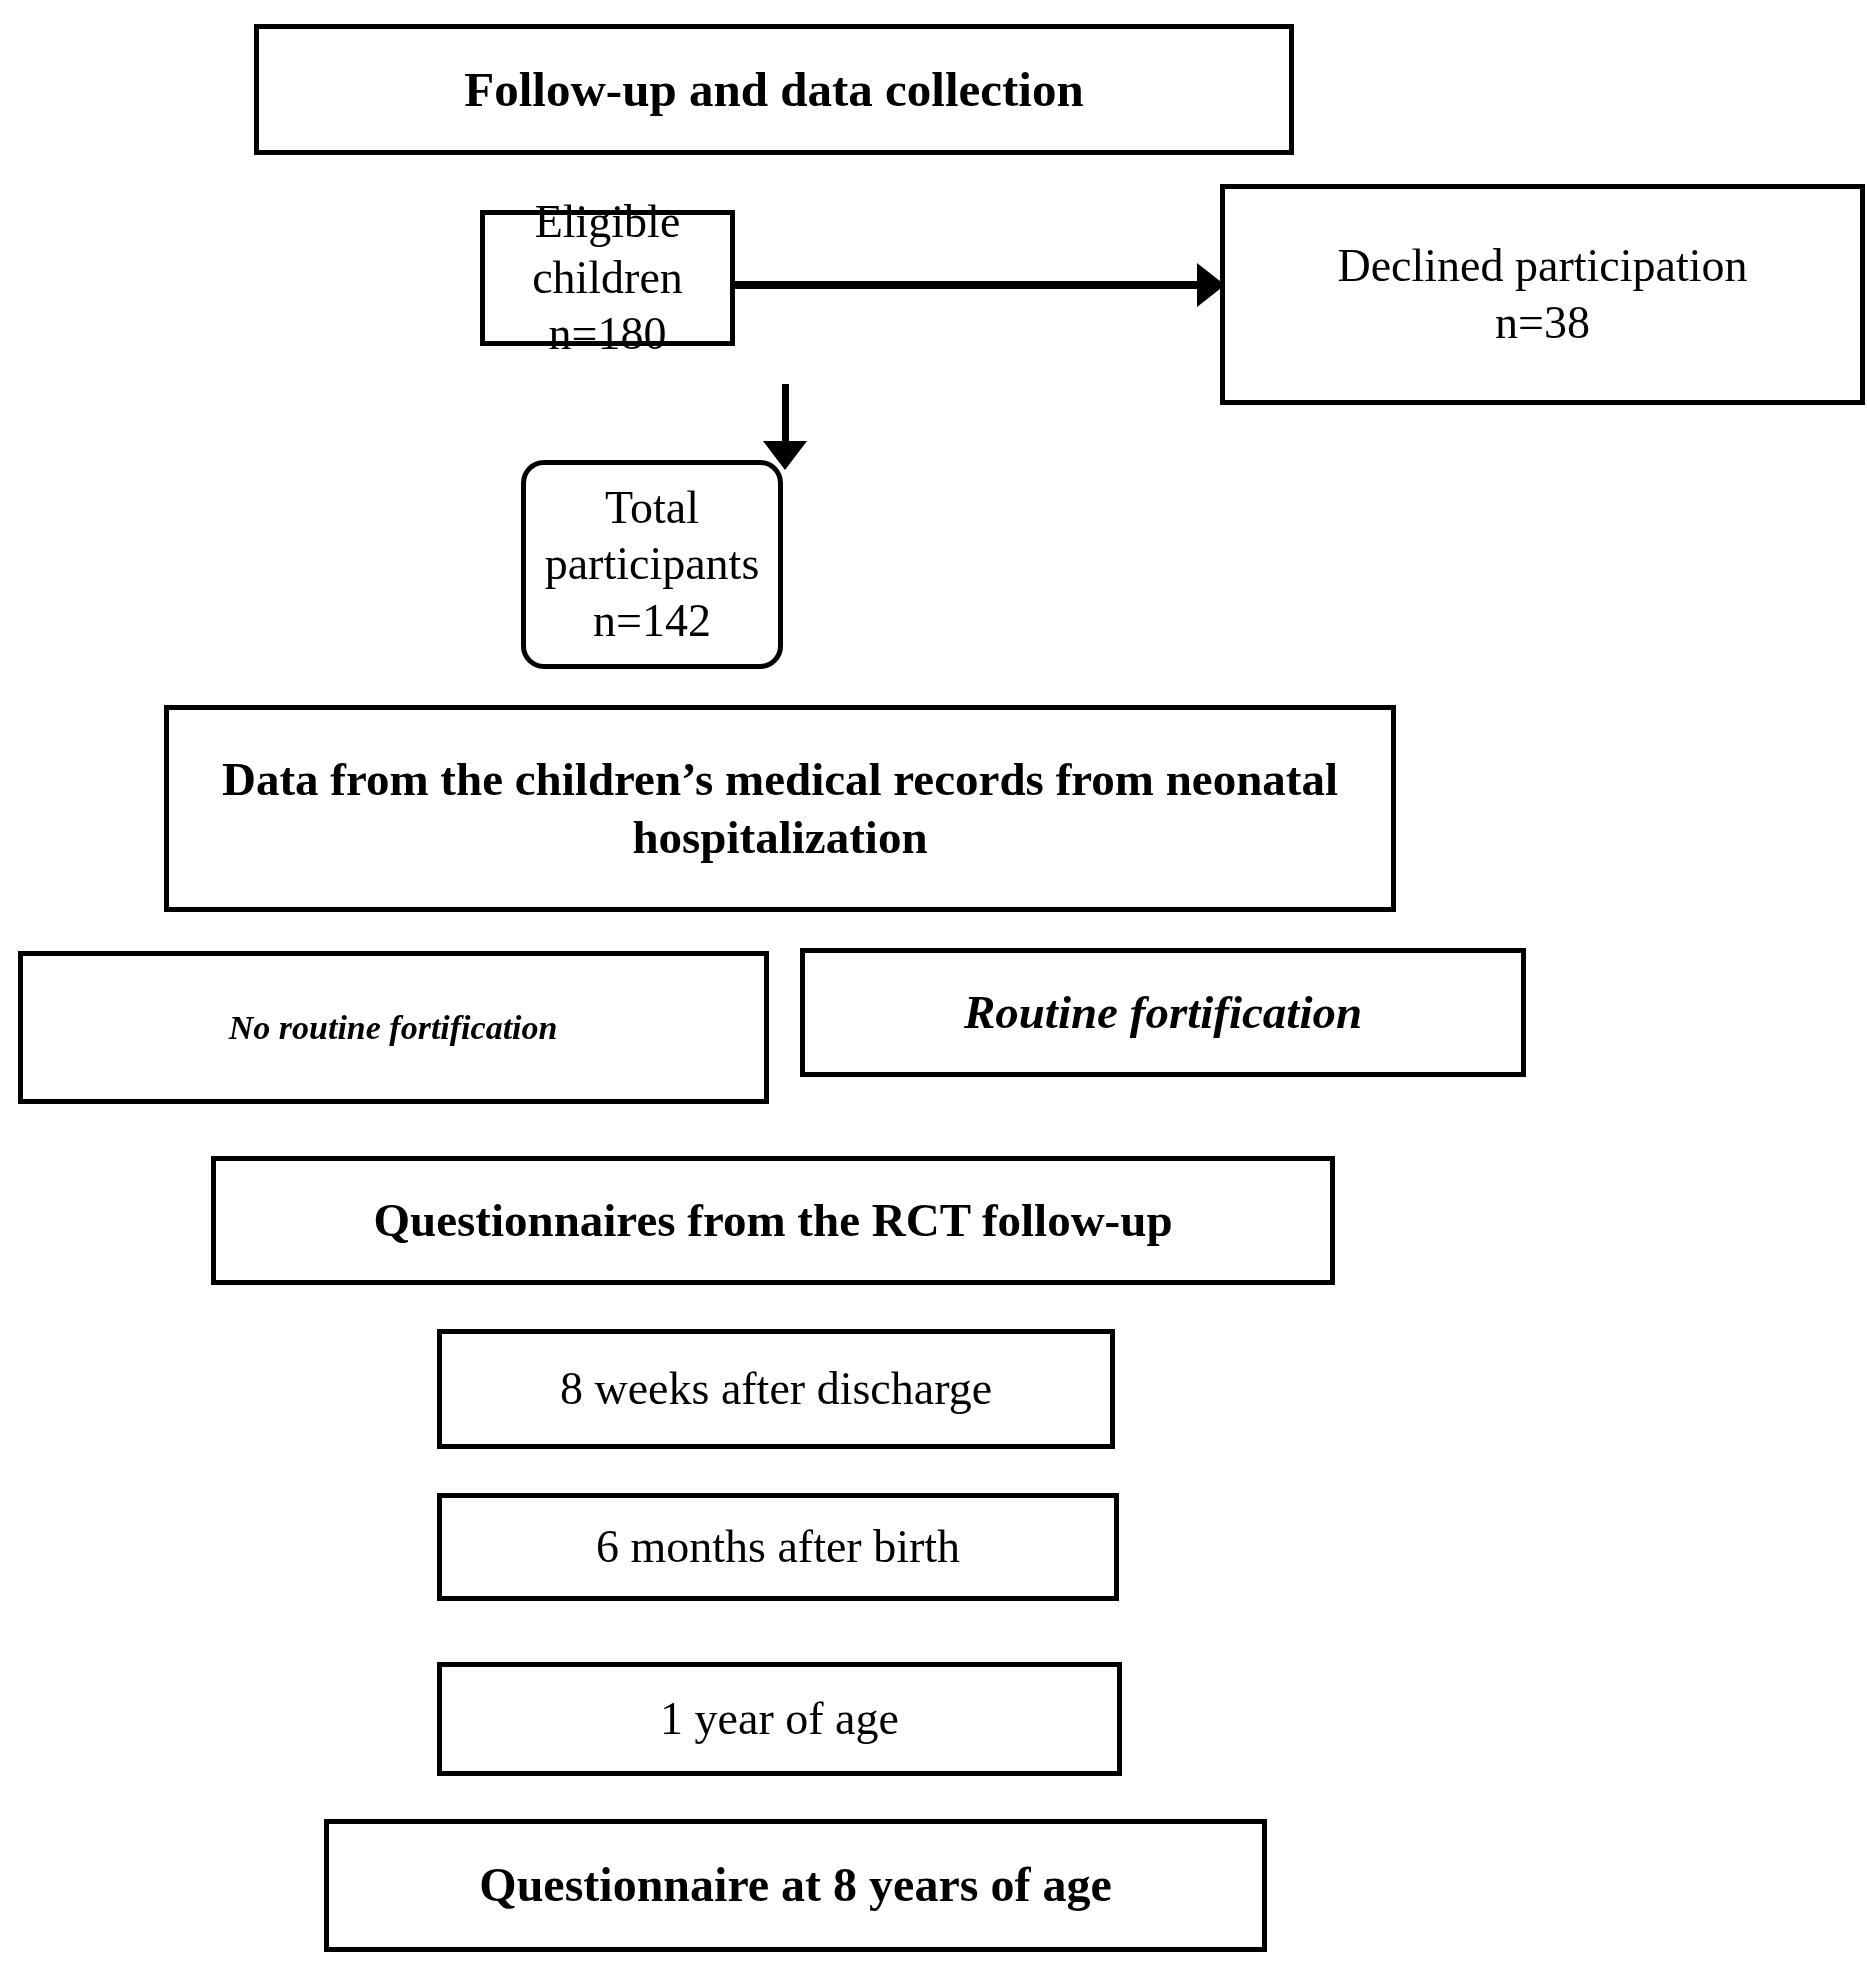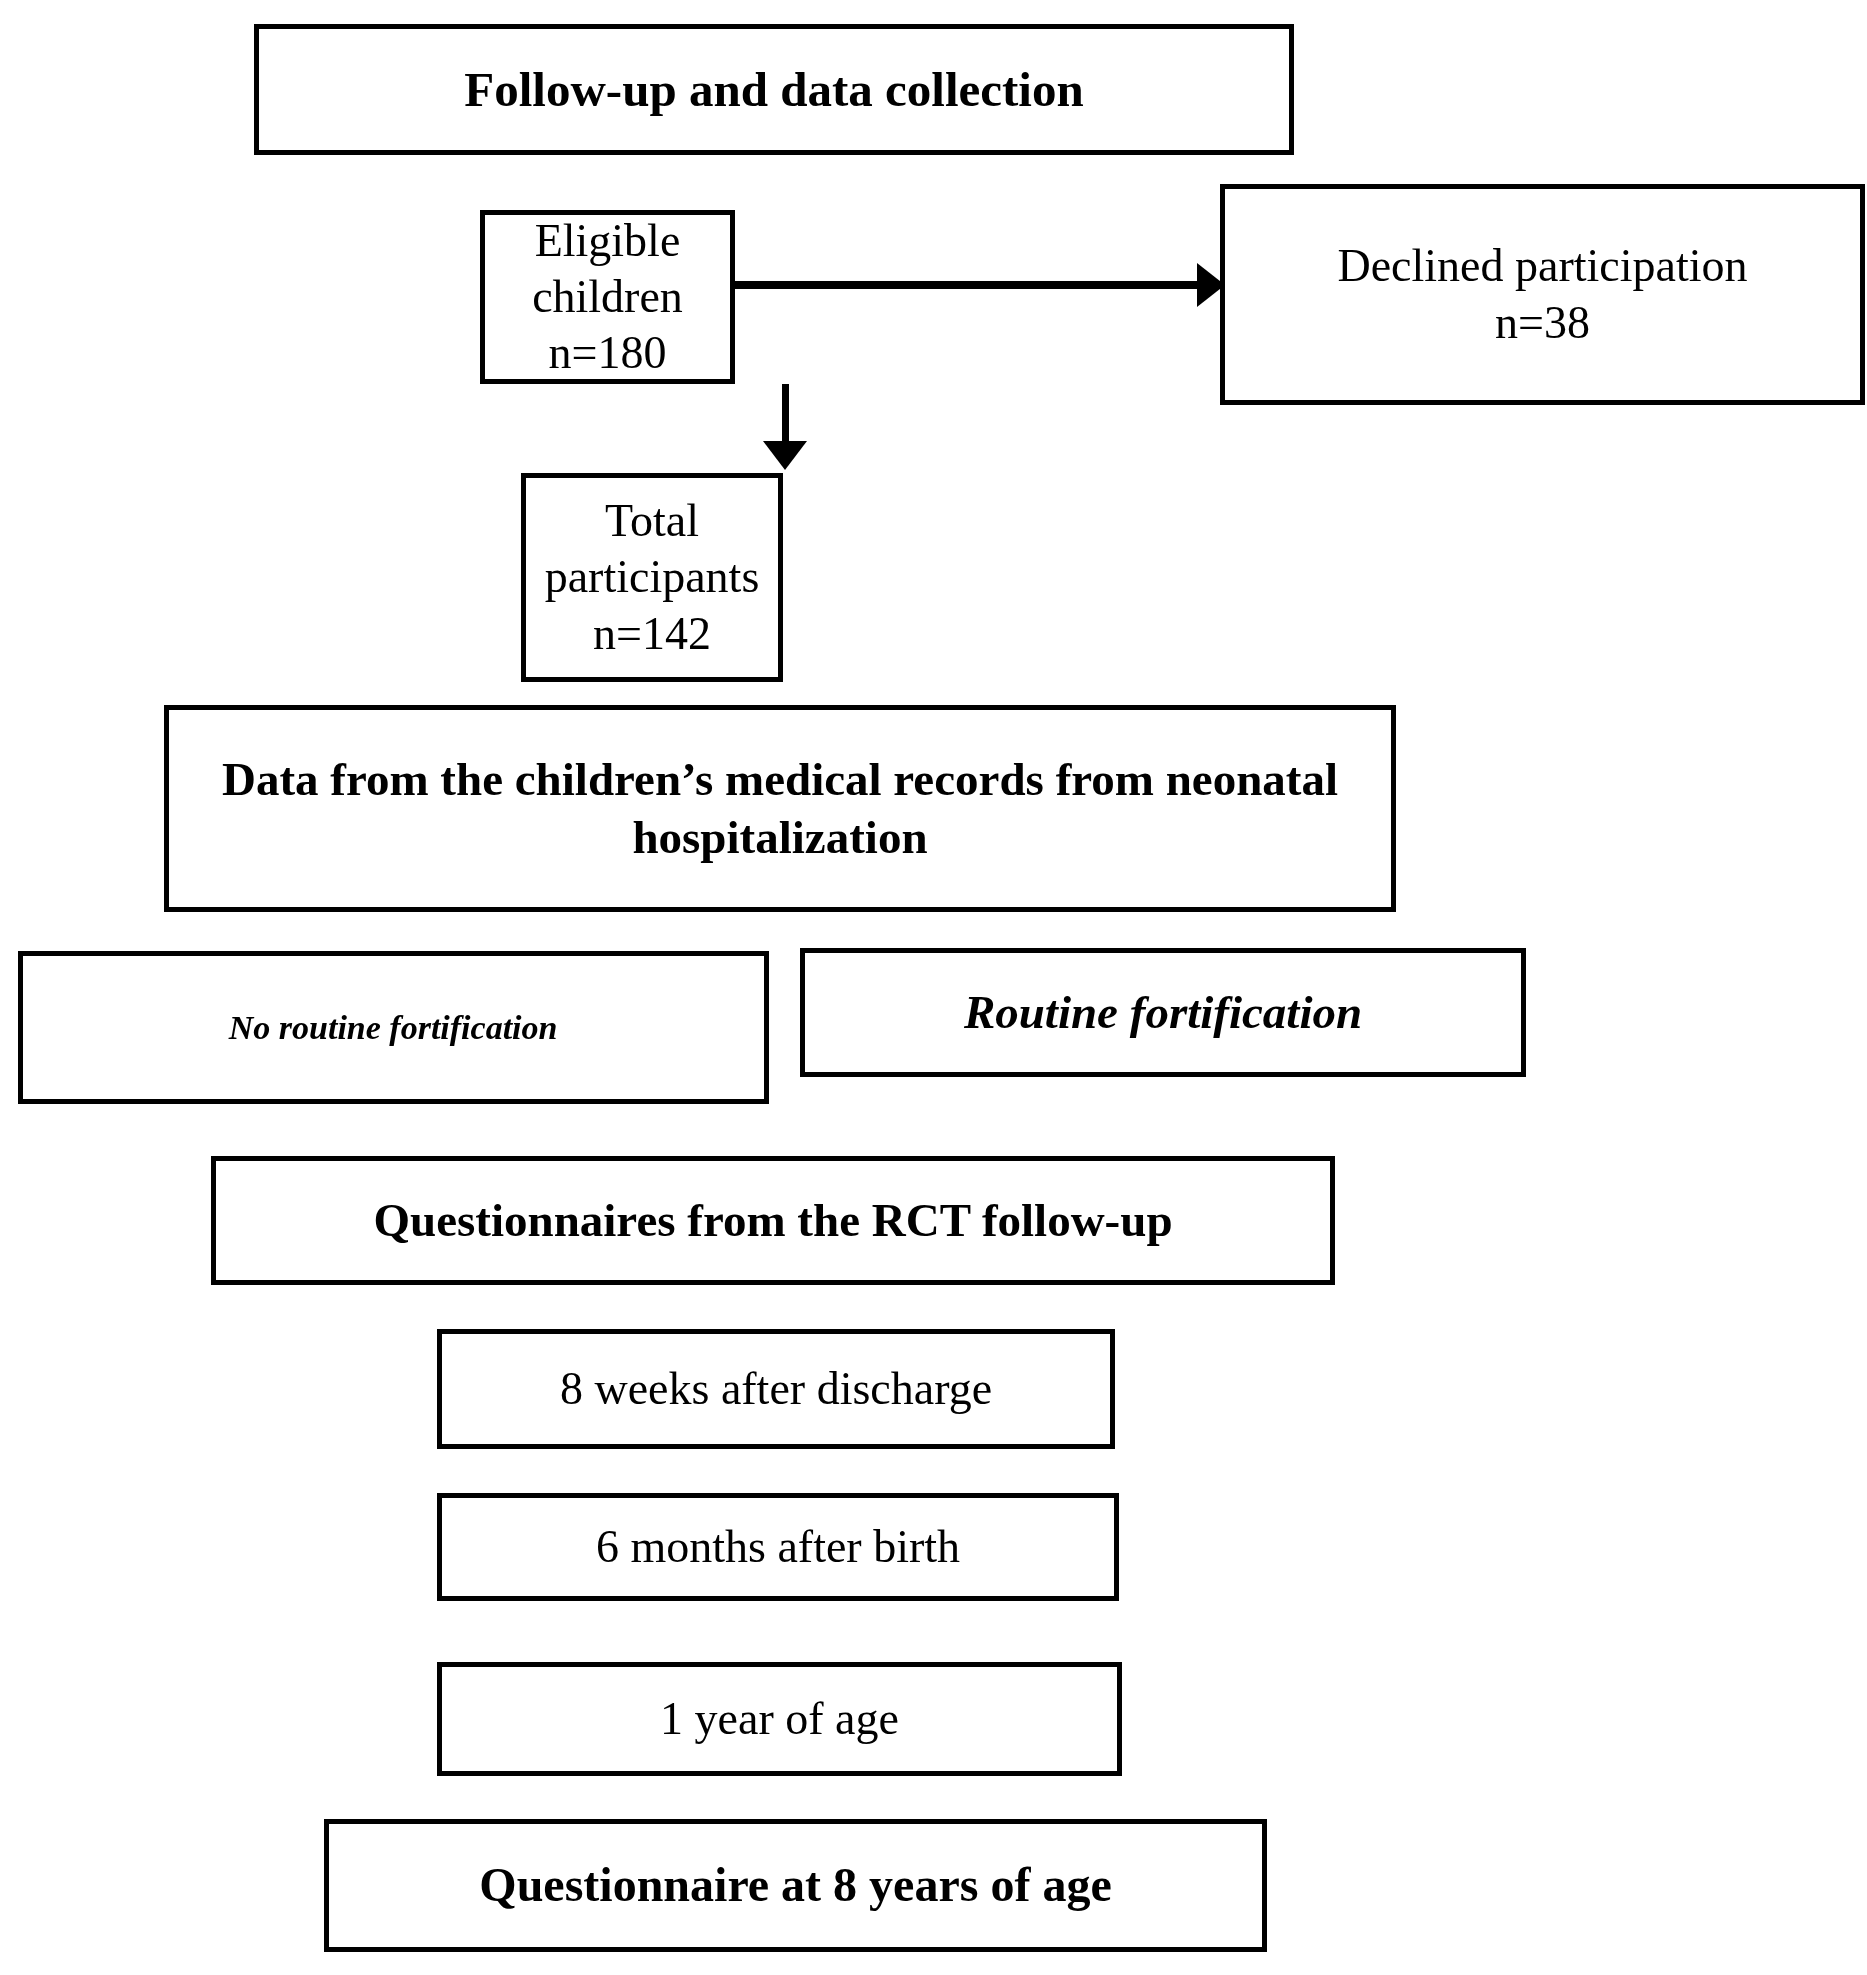--- a/index.html
+++ b/index.html
@@ -33,23 +33,23 @@
     display: block;
     width: 100%;
     white-space: pre-line;
   }
   .bold   { font-weight: 700; }
   .normal { font-weight: 400; }
   .italic { font-style: italic; font-weight: 700; }
 
   
   #n-followup          { left:254px;  top:24px;   width:1040px; height:131px; font-size:49px; }
-  #n-eligible          { left:480px;  top:210px;  width:255px;  height:174px; font-size:46px; }
+  #n-eligible          { left:480px;  top:210px;  width:255px;  height:136px; font-size:46px; }
   #n-declined          { left:1220px; top:184px;  width:645px; height:221px; font-size:46px; }
-  #n-total             { left:521px;  top:473px;  width:262px;  height:209px; font-size:46px; }
+  #n-total             { left:521px;  top:460px;  width:262px;  height:209px; font-size:46px;border-radius:23px; }
   #n-records           { left:164px;  top:705px; width:1232px; height:207px; font-size:47px; }
   #n-nofort            { left:17.6px;   top:951px; width:751px; height:153px; font-size:34px; }
   #n-fort              { left:800px; top:948px; width:726px; height:129px; font-size:47px; }
   #n-rct               { left:211px;  top:1156px; width:1124px; height:129px; font-size:47px; }
   #n-8weeks            { left:437px;  top:1329px; width:678px; height:120px; font-size:46px; }
   #n-6months           { left:437px;  top:1493px; width:682px; height:108px; font-size:46px; }
   #n-1year             { left:437px;  top:1662px; width:685px; height:114px; font-size:46px; }
   #n-q6years           { left:324px;  top:1819px; width:943px; height:133px; font-size:48px; }
 
   

